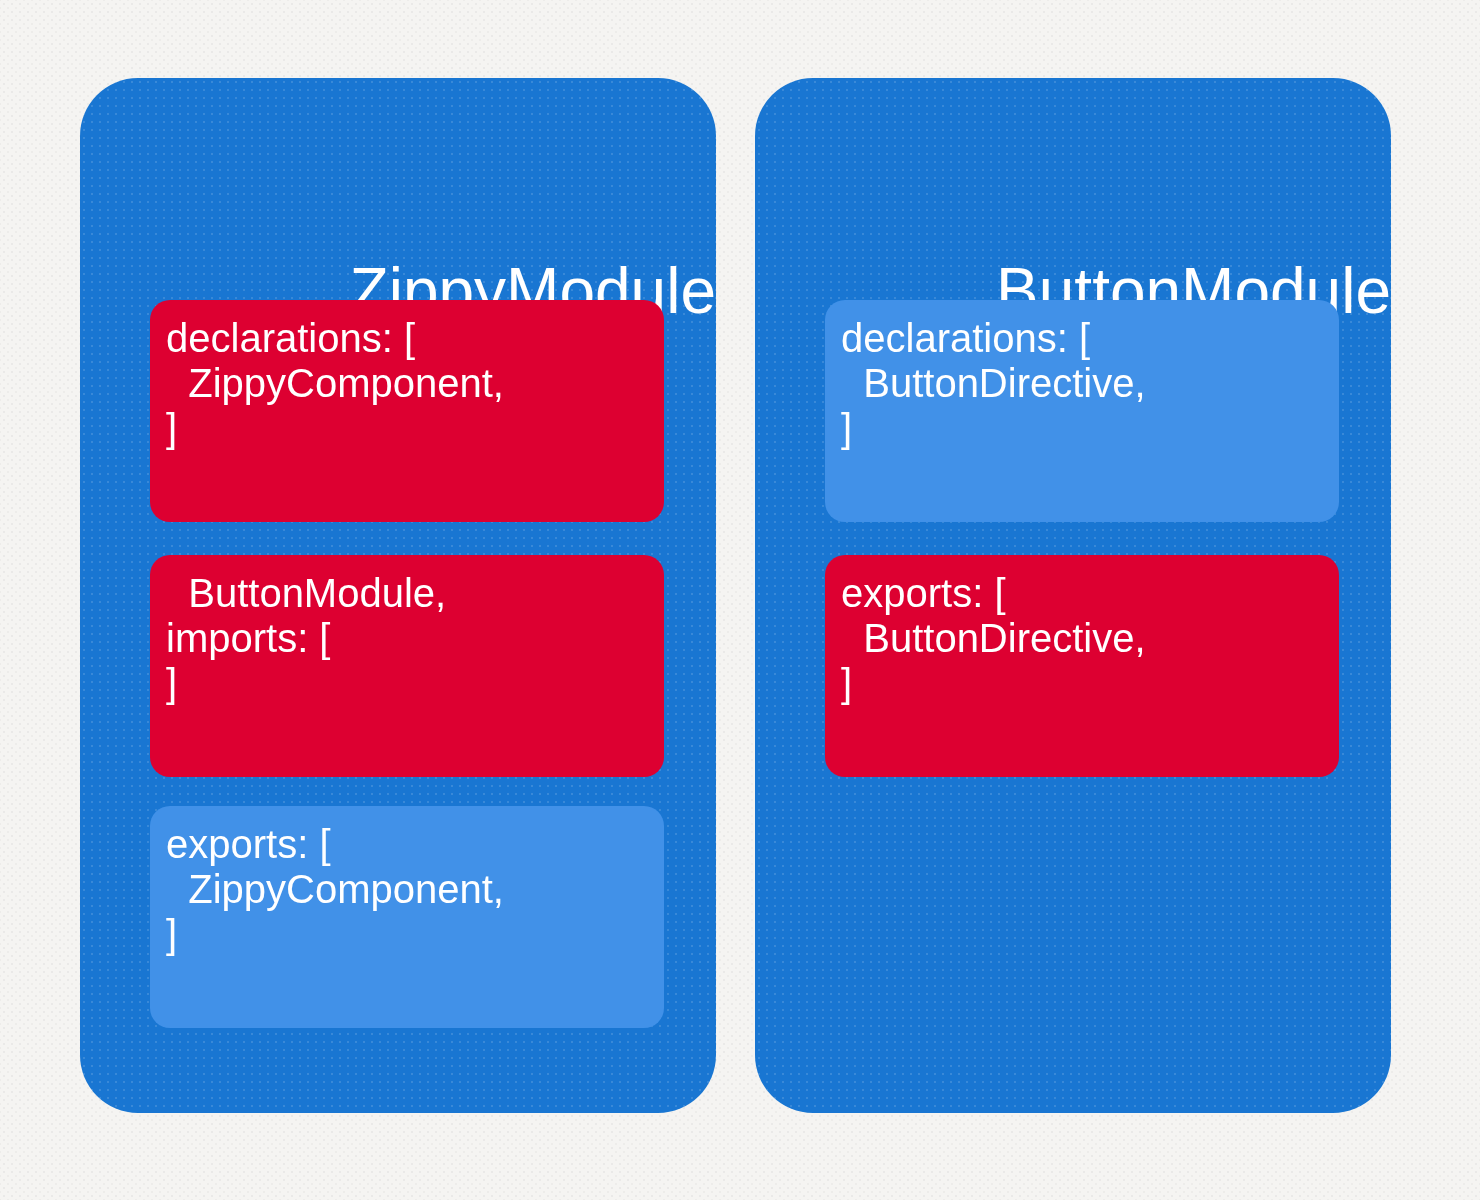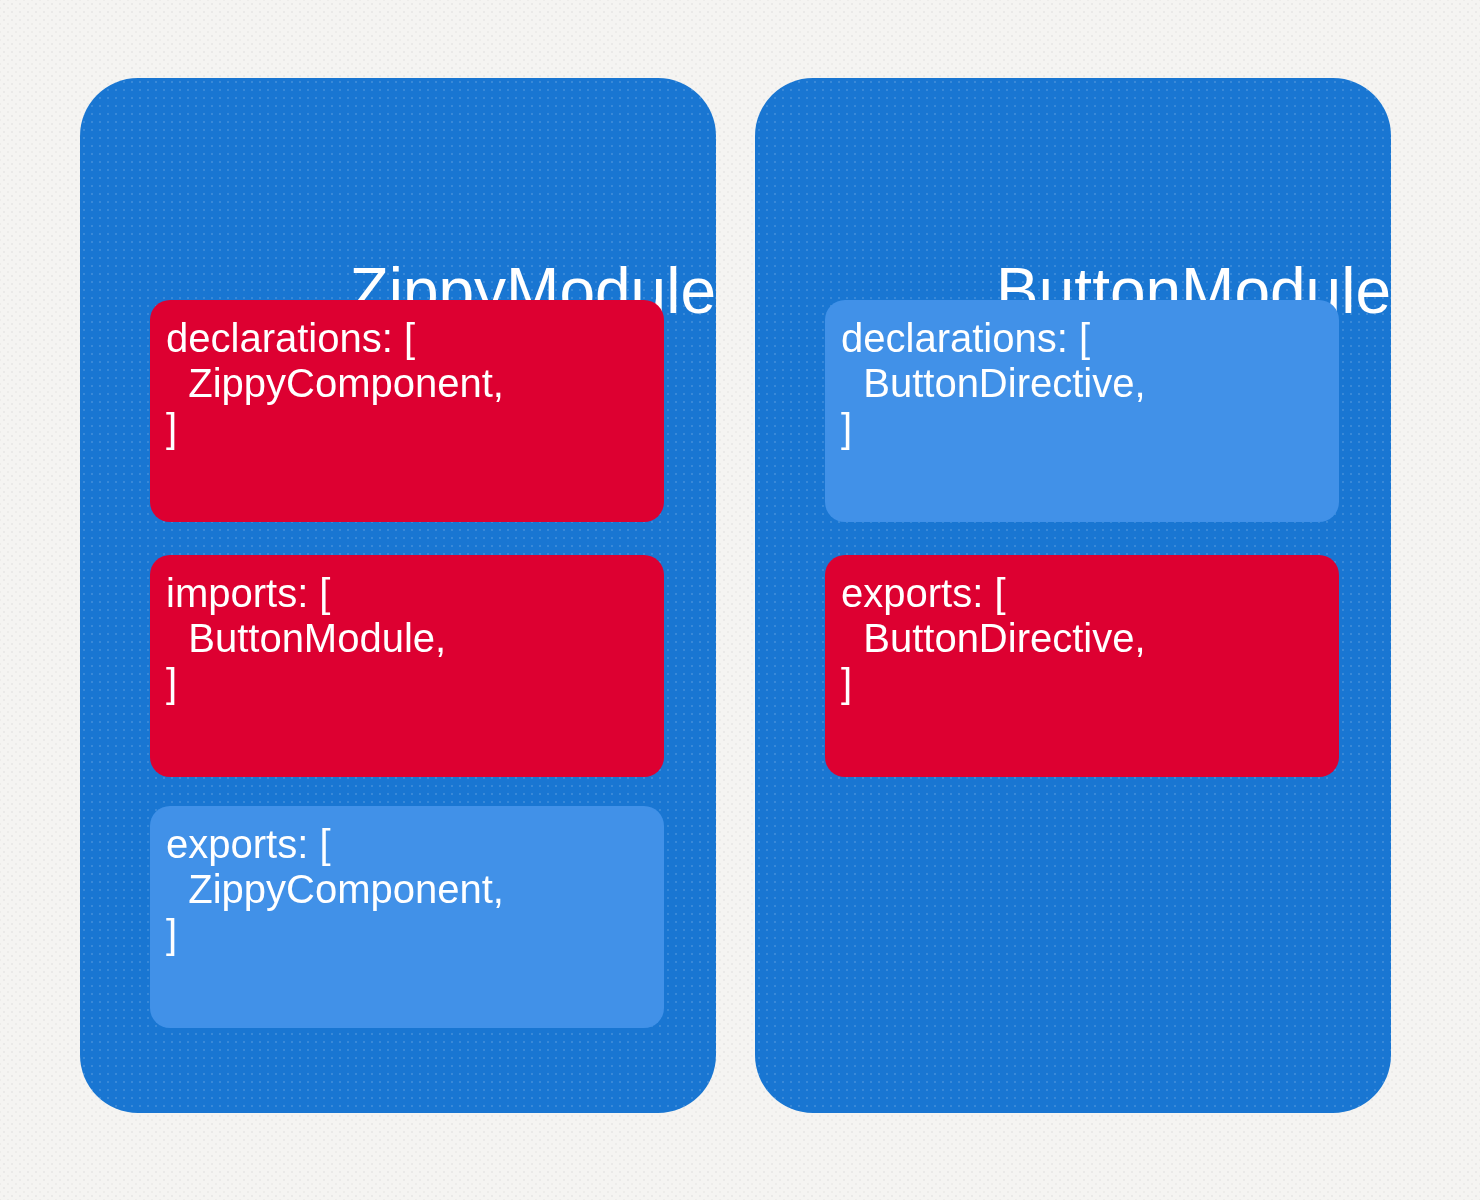--- a/index.html
+++ b/index.html
@@ -82,22 +82,22 @@
   <div class="module-card" id="module-0">
     <div class="module-title">ZippyModule</div>
 
     <div class="member-box crimson box-pos-0">
       <div class="code-line">declarations: [</div>
       <div class="code-line">  ZippyComponent,</div>
       <div class="code-line">]</div>
     </div>
 
     <div class="member-box crimson box-pos-1">
+      <div class="code-line">  ButtonModule,</div>
       <div class="code-line">imports: [</div>
-      <div class="code-line">  ButtonModule,</div>
       <div class="code-line">]</div>
     </div>
 
     <div class="member-box light-blue box-pos-2">
       <div class="code-line">exports: [</div>
       <div class="code-line">  ZippyComponent,</div>
       <div class="code-line">]</div>
     </div>
   </div>
 

